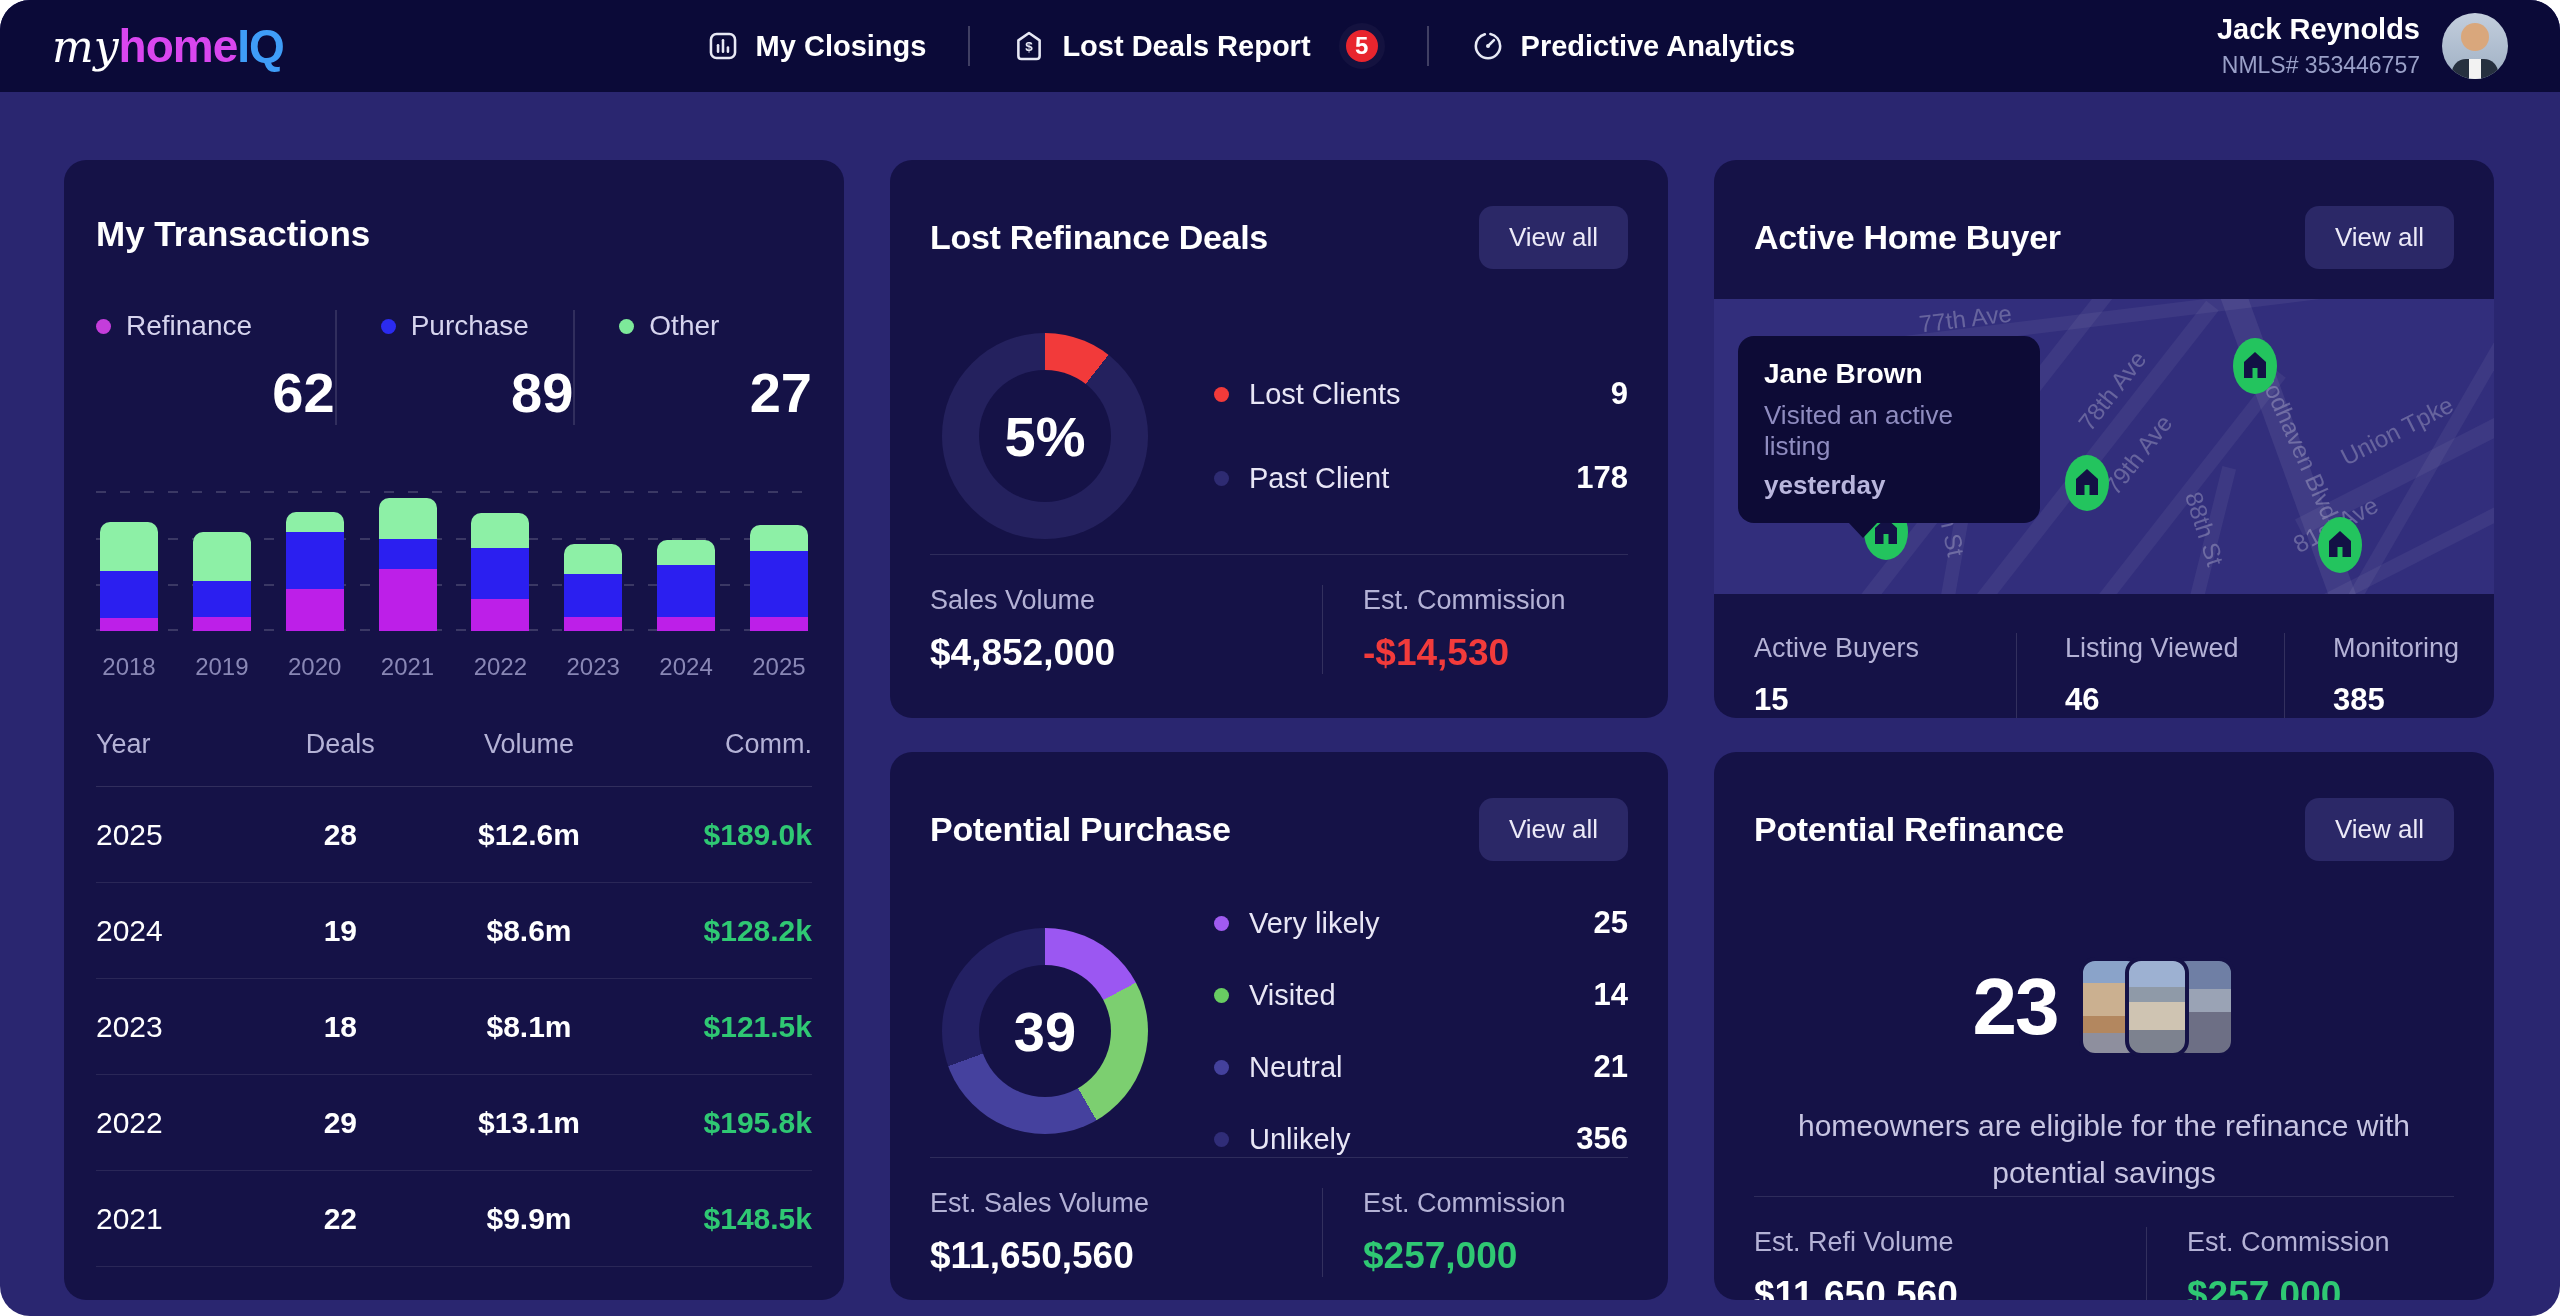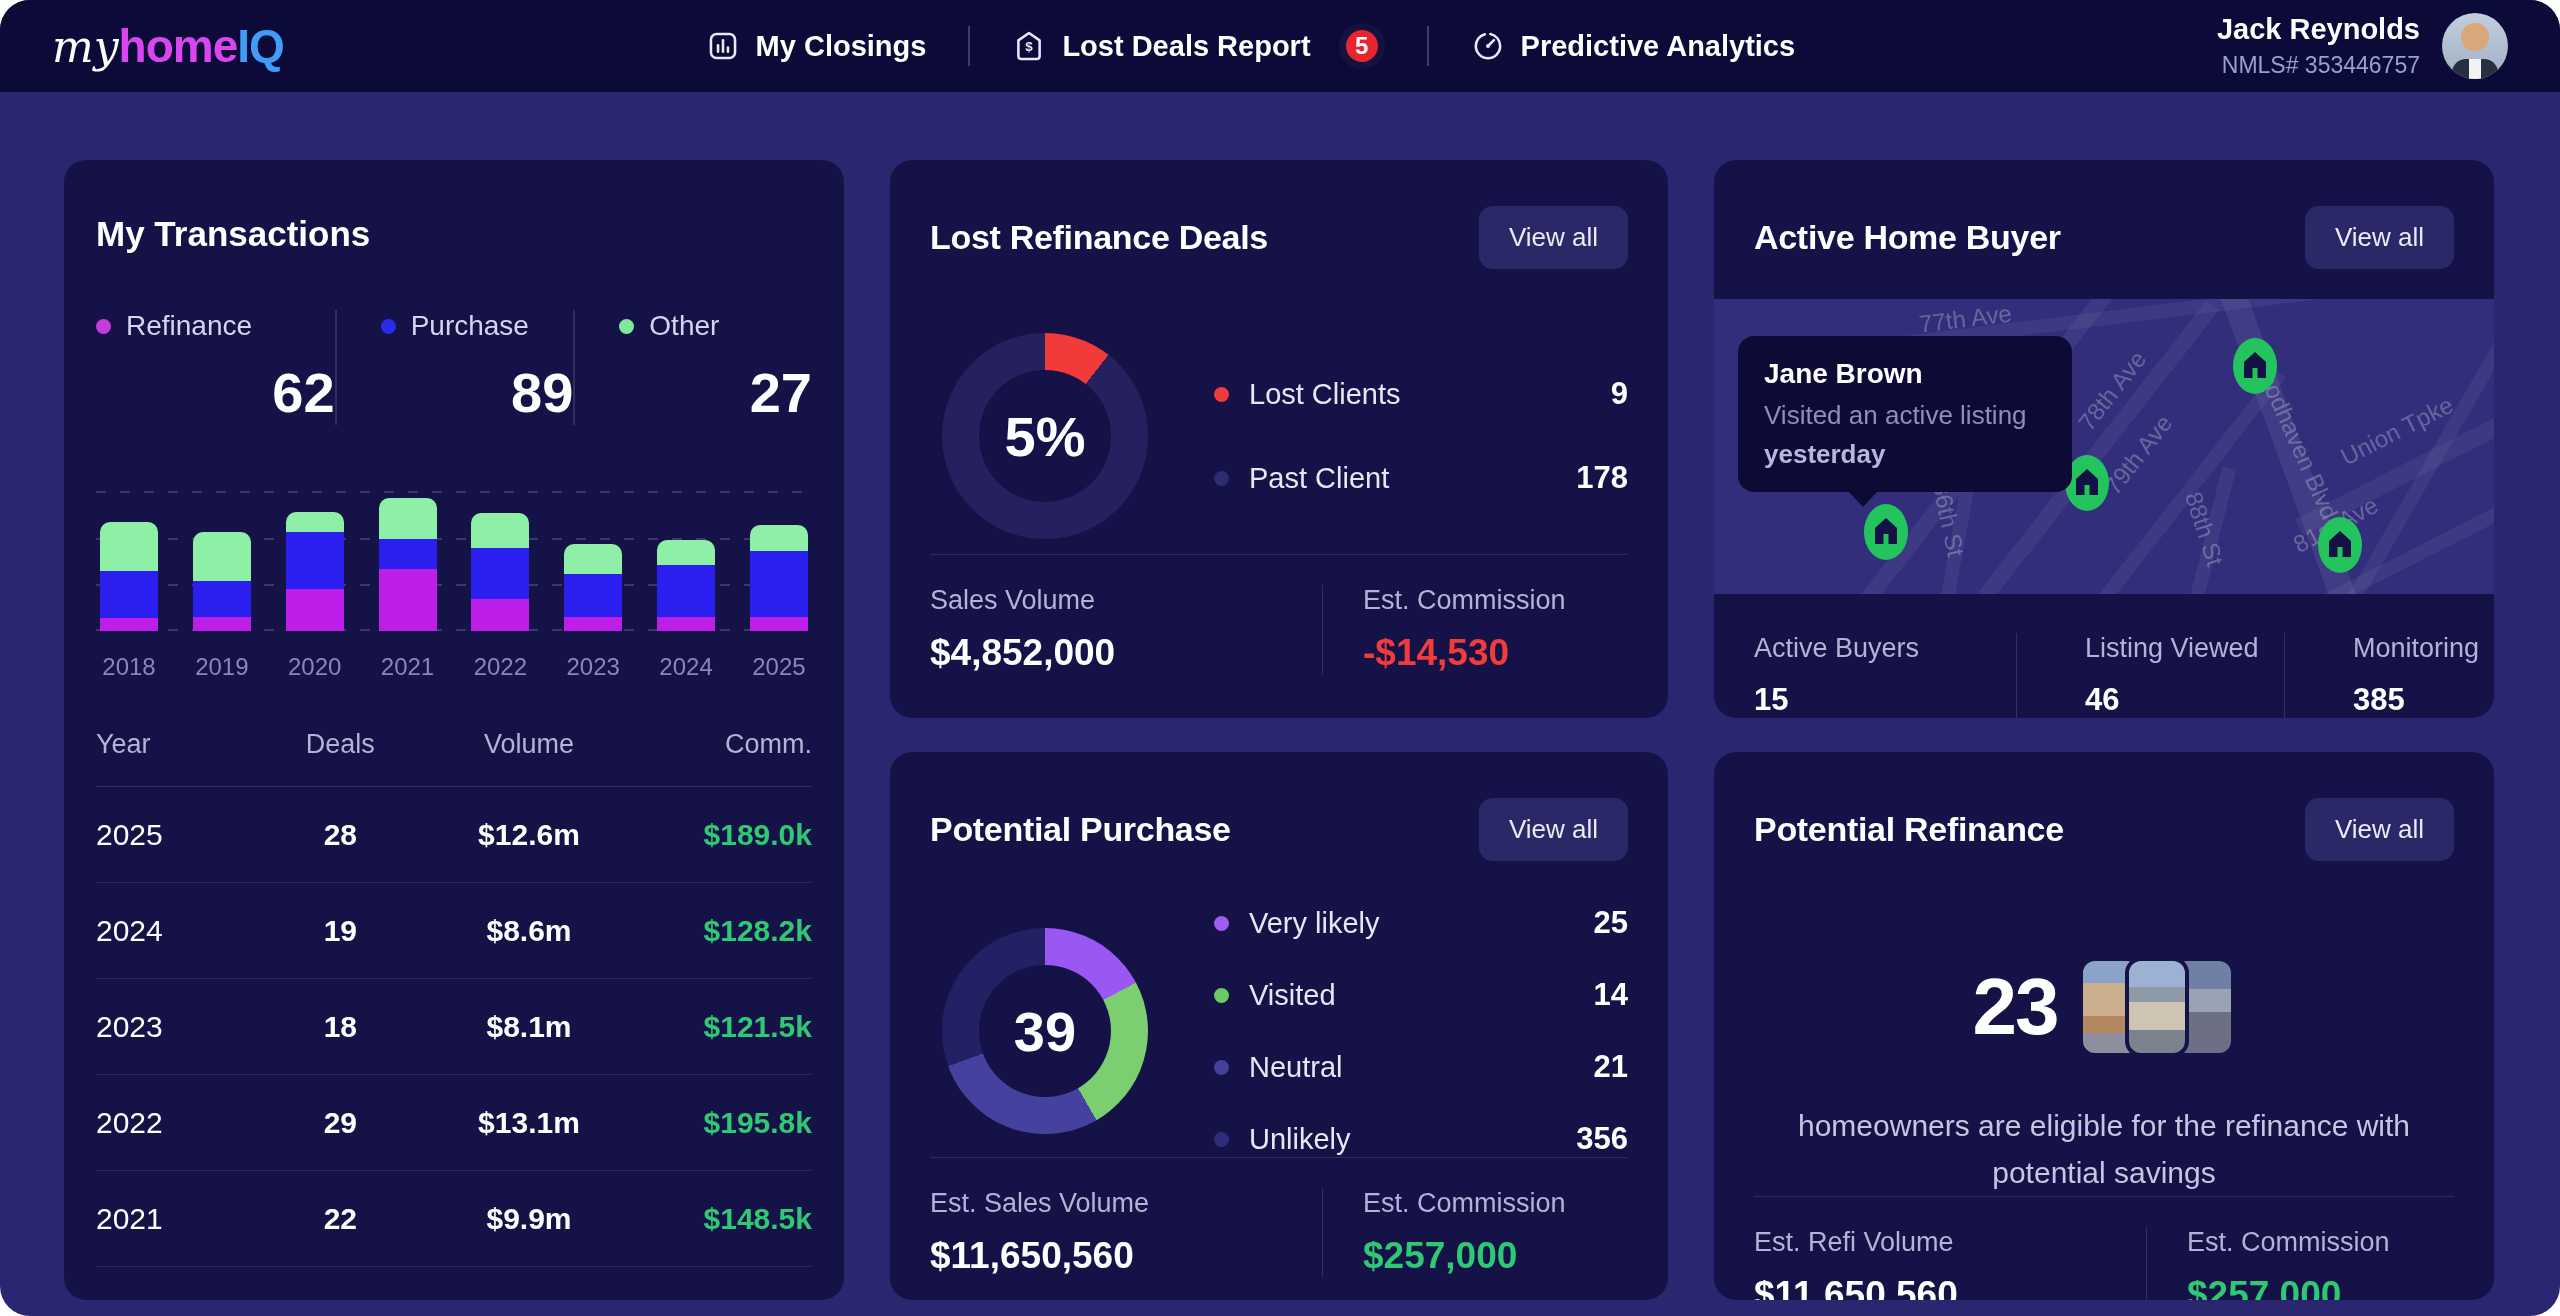--- a/index.html
+++ b/index.html
@@ -104,31 +104,31 @@
   .stat + .stat { border-left: 1px solid rgba(255,255,255,.13); padding-left: 40px; }
   .stat-label { font-size: 27px; color: #b4b2d6; }
   .stat-value { font-size: 37px; font-weight: 700; margin-top: 16px; }
   .v-red { color: #f23b3b; } .v-green { color: #2fc873; }
 
   
   .map { position: relative; height: 295px; margin-top: 30px; background: #322e7c; overflow: hidden; }
   .road { position: absolute; background: rgba(255,255,255,.055); }
   .map-label { position: absolute; font-size: 24px; color: rgba(255,255,255,.26); white-space: nowrap; }
   .pin { position: absolute; width: 46px; height: 58px; cursor: pointer; }
-  .tooltip { position: absolute; left: 24px; top: 37px; width: 334px; background: #0d0b36;
+  .tooltip { position: absolute; left: 24px; top: 37px; width: 302px; background: #0d0b36;
              border-radius: 16px; padding: 22px 26px; z-index: 2; }
   .tooltip::after { content: ""; position: absolute; left: 110px; bottom: -15px;
                     border-left: 15px solid transparent; border-right: 15px solid transparent;
                     border-top: 16px solid #0d0b36; }
   .tip-name { font-size: 28px; font-weight: 700; color: #fff; }
   .tip-line { font-size: 26px; color: #8f8cc0; margin-top: 10px; }
   .tip-time { font-size: 26px; font-weight: 700; color: #b9b6dd; margin-top: 8px; }
   .buyer-foot { margin-top: auto; padding: 34px 40px 0; display: grid;
                 grid-template-columns: 262px 268px 1fr; }
-  .b-stat + .b-stat { border-left: 1px solid rgba(255,255,255,.13); padding-left: 68px; }
+  .b-stat + .b-stat { border-left: 1px solid rgba(255,255,255,.13); padding-left: 48px; }
   .b-val { font-size: 31px; font-weight: 700; margin-top: 18px; }
 
   
   .refi-hero { display: flex; align-items: center; justify-content: center; gap: 22px;
                margin-top: 96px; }
   .refi-count { font-size: 80px; font-weight: 700; letter-spacing: -2px; }
   .thumbs { display: flex; }
   .thumb { width: 64px; height: 100px; border-radius: 16px; border: 4px solid #151247; }
   .thumb + .thumb { margin-left: -18px; }
   .thumb-1 { background: linear-gradient(180deg,#8aa3c9 0 24%,#cbb090 24% 60%,#b3875f 60% 78%,#8e8f9e 78% 100%); }

